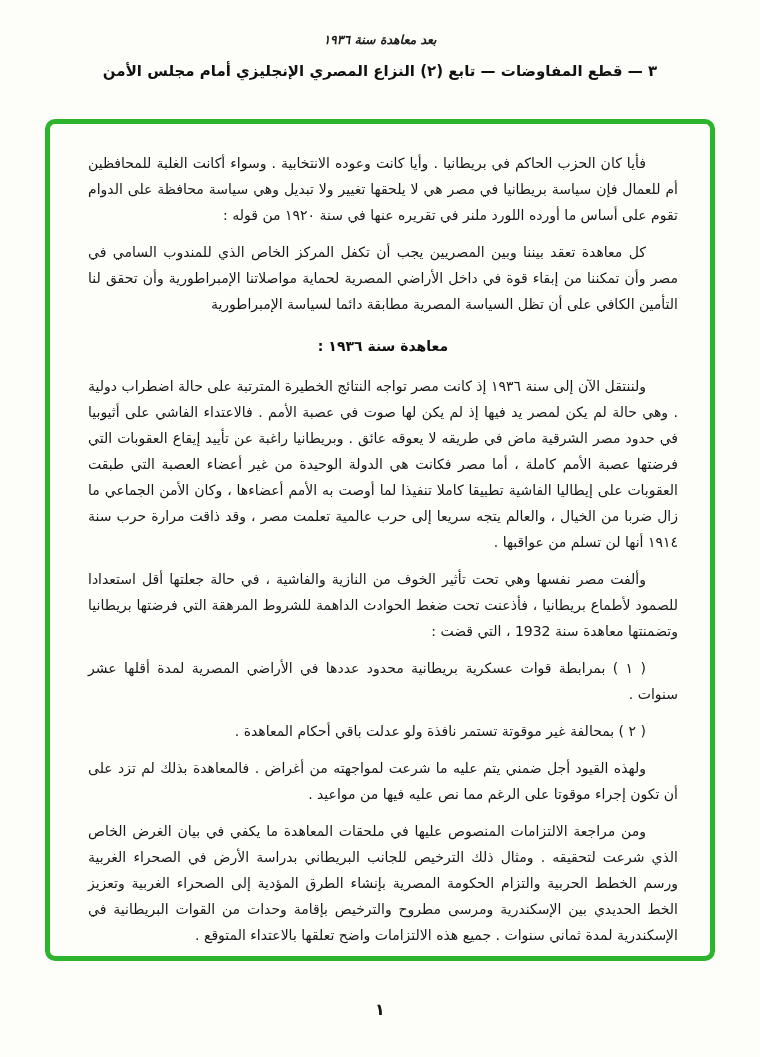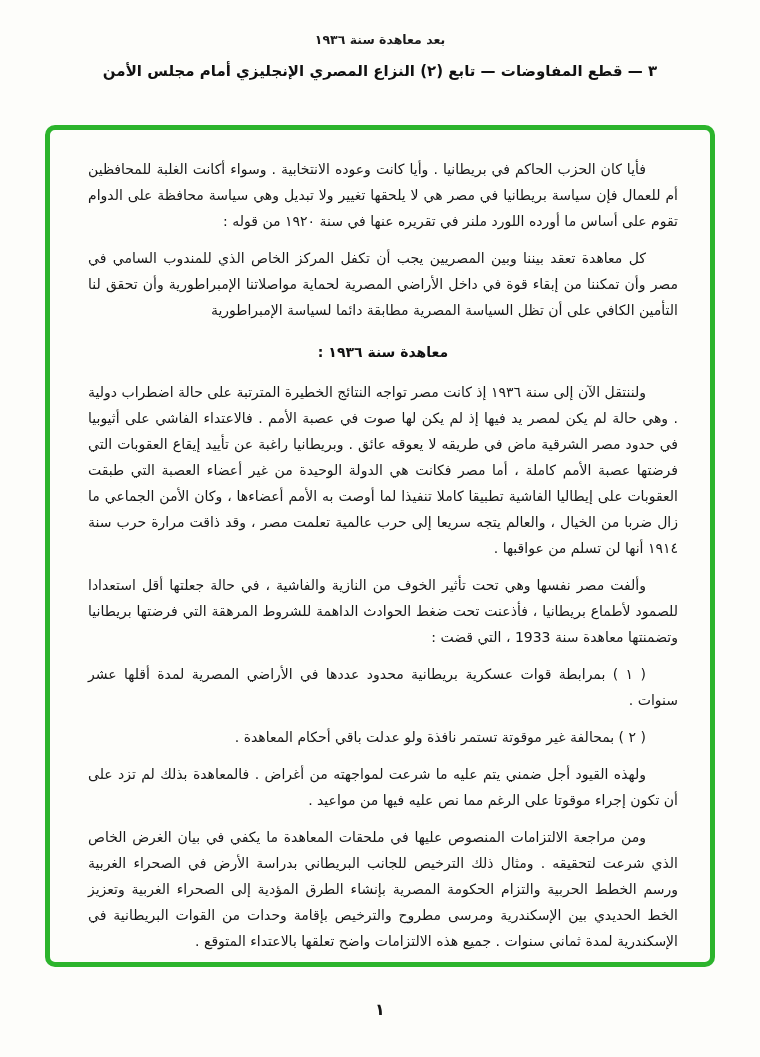--- a/index.html
+++ b/index.html
@@ -15,37 +15,38 @@
   }
   .doc-header {
     text-align: center;
     padding-top: 32px;
   }
   .doc-header .kicker {
     font-size: 12.5px;
     font-weight: bold;
     letter-spacing: 2px;
     color: #1b1b1b;
+    font-style: italic;
   }
   .doc-header .title {
     font-size: 15px;
     font-weight: bold;
     margin-top: 15px;
     color: #111;
   }
   .doc-header .citation {
     font-size: 10px;
     margin-top: 9px;
     color: #3a3a3a;
     letter-spacing: 0.5px;
   }
   .highlight-box {
     position: absolute;
     left: 45px;
-    top: 125px;
+    top: 119px;
     width: 670px;
     height: 842px;
     border: 5px solid #2cb42c;
     border-radius: 10px;
     box-sizing: border-box;
     padding: 26px 32px 18px 38px;
   }
   .body-text {
     font-size: 14px;
     line-height: 26px;
@@ -89,21 +90,21 @@
   <div class="kicker">بعد معاهدة سنة ١٩٣٦</div>
   <div class="title">٣ — قطع المفاوضات — تابع (٢) النزاع المصري الإنجليزي أمام مجلس الأمن</div>
 </header>
 
 <section class="highlight-box" style="border-color: rgb(44, 180, 44);">
   <div class="body-text">
     <p class="para">فأيا كان الحزب الحاكم في بريطانيا . وأيا كانت وعوده الانتخابية . وسواء أكانت الغلبة للمحافظين أم للعمال فإن سياسة بريطانيا في مصر هي لا يلحقها تغيير ولا تبديل وهي سياسة محافظة على الدوام تقوم على أساس ما أورده اللورد ملنر في تقريره عنها في سنة ١٩٢٠ من قوله :</p>
     <p class="quote-para">كل معاهدة تعقد بيننا وبين المصريين يجب أن تكفل المركز الخاص الذي للمندوب السامي في مصر وأن تمكننا من إبقاء قوة في داخل الأراضي المصرية لحماية مواصلاتنا الإمبراطورية وأن تحقق لنا التأمين الكافي على أن تظل السياسة المصرية مطابقة دائما لسياسة الإمبراطورية</p>
     <h2 class="section-heading">معاهدة سنة ١٩٣٦ :</h2>
     <p class="para">ولننتقل الآن إلى سنة ١٩٣٦ إذ كانت مصر تواجه النتائج الخطيرة المترتبة على حالة اضطراب دولية . وهي حالة لم يكن لمصر يد فيها إذ لم يكن لها صوت في عصبة الأمم . فالاعتداء الفاشي على أثيوبيا في حدود مصر الشرقية ماض في طريقه لا يعوقه عائق . وبريطانيا راغبة عن تأييد إيقاع العقوبات التي فرضتها عصبة الأمم كاملة ، أما مصر فكانت هي الدولة الوحيدة من غير أعضاء العصبة التي طبقت العقوبات على إيطاليا الفاشية تطبيقا كاملا تنفيذا لما أوصت به الأمم أعضاءها ، وكان الأمن الجماعي ما زال ضربا من الخيال ، والعالم يتجه سريعا إلى حرب عالمية تعلمت مصر ، وقد ذاقت مرارة حرب سنة ١٩١٤ أنها لن تسلم من عواقبها .</p>
-    <p class="para">وألفت مصر نفسها وهي تحت تأثير الخوف من النازية والفاشية ، في حالة جعلتها أقل استعدادا للصمود لأطماع بريطانيا ، فأذعنت تحت ضغط الحوادث الداهمة للشروط المرهقة التي فرضتها بريطانيا وتضمنتها معاهدة سنة 1933 ، التي قضت :</p>
+    <p class="para">وألفت مصر نفسها وهي تحت تأثير الخوف من النازية والفاشية ، في حالة جعلتها أقل استعدادا للصمود لأطماع بريطانيا ، فأذعنت تحت ضغط الحوادث الداهمة للشروط المرهقة التي فرضتها بريطانيا وتضمنتها معاهدة سنة 1932 ، التي قضت :</p>
     <p class="list-item">( ١ ) بمرابطة قوات عسكرية بريطانية محدود عددها في الأراضي المصرية لمدة أقلها عشر سنوات .</p>
     <p class="list-item">( ٢ ) بمحالفة غير موقوتة تستمر نافذة ولو عدلت باقي أحكام المعاهدة .</p>
     <p class="para">ولهذه القيود أجل ضمني يتم عليه ما شرعت لمواجهته من أغراض . فالمعاهدة بذلك لم تزد على أن تكون إجراء موقوتا على الرغم مما نص عليه فيها من مواعيد .</p>
     <p class="para">ومن مراجعة الالتزامات المنصوص عليها في ملحقات المعاهدة ما يكفي في بيان الغرض الخاص الذي شرعت لتحقيقه . ومثال ذلك الترخيص للجانب البريطاني بدراسة الأرض في الصحراء الغربية ورسم الخطط الحربية والتزام الحكومة المصرية بإنشاء الطرق المؤدية إلى الصحراء الغربية وتعزيز الخط الحديدي بين الإسكندرية ومرسى مطروح والترخيص بإقامة وحدات من القوات البريطانية في الإسكندرية لمدة ثماني سنوات . جميع هذه الالتزامات واضح تعلقها بالاعتداء المتوقع .</p>
   </div>
 </section>
 
 <footer class="page-footer">١</footer>
 
 </body></html>

